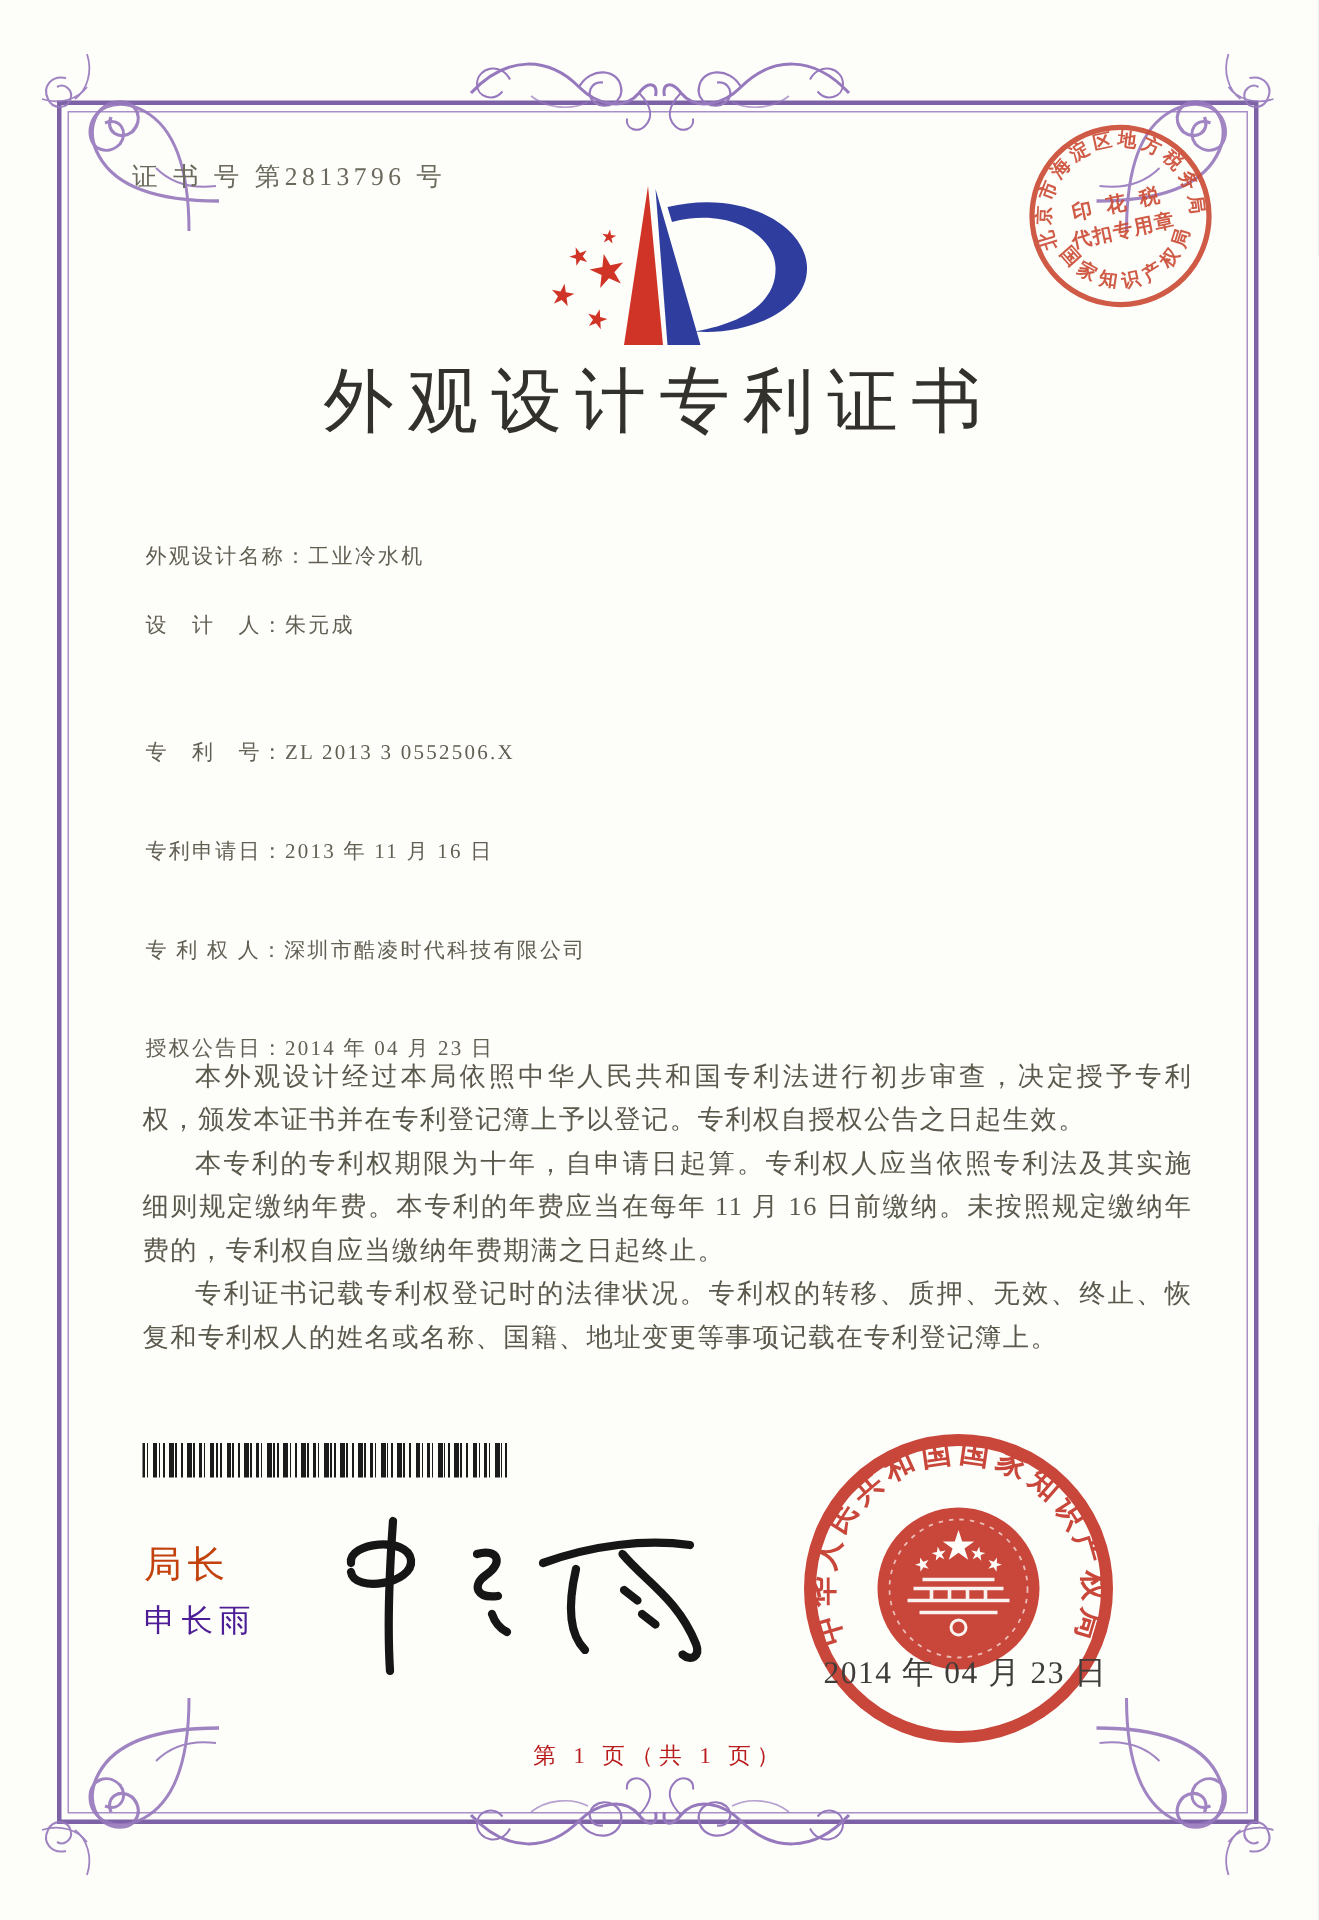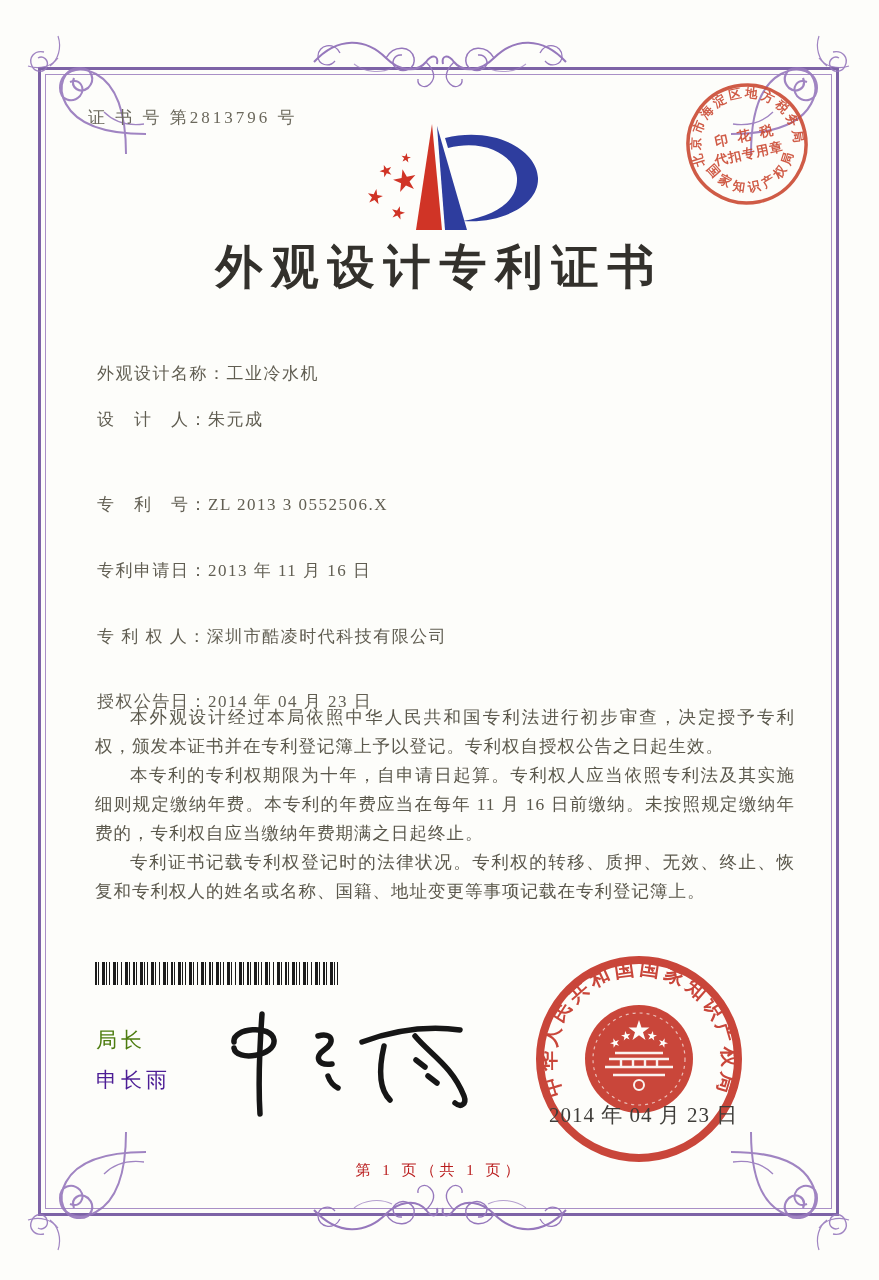--- a/index.html
+++ b/index.html
@@ -11,39 +11,39 @@
   
   .frame{position:absolute;left:38px;top:67px;right:40px;bottom:64px;
     border:3px solid #7d63a6;}
   .frame-inner{position:absolute;inset:4px;border:1px solid #a98fc6;}
   .orn{position:absolute;pointer-events:none;}
   
   .cert-no{position:absolute;left:88px;top:106px;font-size:17px;
     color:#6b685c;letter-spacing:3px;}
   .logo{position:absolute;left:330px;top:118px;width:220px;height:118px;}
   .title{position:absolute;left:0;right:0;top:236px;text-align:center;
-    font-size:47px;font-weight:bold;color:#33312c;letter-spacing:9px;}
-  
-  .field{position:absolute;left:97px;font-size:17px;color:#615e52;
+    font-size:47px;font-weight:normal;color:#33312c;letter-spacing:9px;}
+  
+  .field{position:absolute;left:97px;font-size:14px;color:#615e52;
     letter-spacing:1.5px;white-space:pre;}
   .f0{top:362px}.f1{top:408px}.f2{top:493px}.f3{top:559px}.f4{top:625px}.f5{top:690px}
   
   .body-text{position:absolute;left:95px;top:703px;width:700px;
     font-size:17.5px;line-height:29px;color:#5b584c;text-align:justify;}
   .body-text p{margin:0;text-indent:2em;letter-spacing:1px;}
   
   .barcode{position:absolute;left:95px;top:962px;width:243px;height:23px;
     background:repeating-linear-gradient(90deg,
       #1b1b1b 0 2px,#fdfdfa 2px 3px,#1b1b1b 3px 4px,#fdfdfa 4px 7px,
       #1b1b1b 7px 10px,#fdfdfa 10px 11px,#1b1b1b 11px 12px,#fdfdfa 12px 14px,
       #1b1b1b 14px 15px,#fdfdfa 15px 18px,#1b1b1b 18px 21px,#fdfdfa 21px 22px,
       #1b1b1b 22px 23px,#fdfdfa 23px 26px,#1b1b1b 26px 27px,#fdfdfa 27px 30px,
       #1b1b1b 30px 33px,#fdfdfa 33px 34px,#1b1b1b 34px 35px,#fdfdfa 35px 38px);}
-  .signer-title{position:absolute;left:96px;top:1026px;font-size:21px;
-    color:#4d7c0f;letter-spacing:4px;text-align:center;}
+  .signer-title{position:absolute;left:96px;top:1026px;font-size:25px;
+    color:#c2410c;letter-spacing:4px;text-align:center;}
   .signer-name{position:absolute;left:96px;top:1066px;font-size:21px;
     color:#4c1d95;letter-spacing:4px;text-align:center;}
   .signature{position:absolute;left:210px;top:1002px;width:275px;height:115px;}
   .seal-main{position:absolute;left:527px;top:947px;width:224px;height:224px;opacity:.92;}
   .date-stamp{position:absolute;left:549px;top:1101px;font-size:21px;
     color:#3f3d39;letter-spacing:1px;z-index:5;}
   .seal-tax{position:absolute;left:682px;top:79px;width:130px;height:130px;opacity:.9;}
   .footer{position:absolute;left:0;right:0;top:1161px;text-align:center;
     font-size:15px;color:#b91c1c;letter-spacing:4px;}
   .seal-text{font-family:"Liberation Serif","DejaVu Serif",serif;font-weight:bold;}

